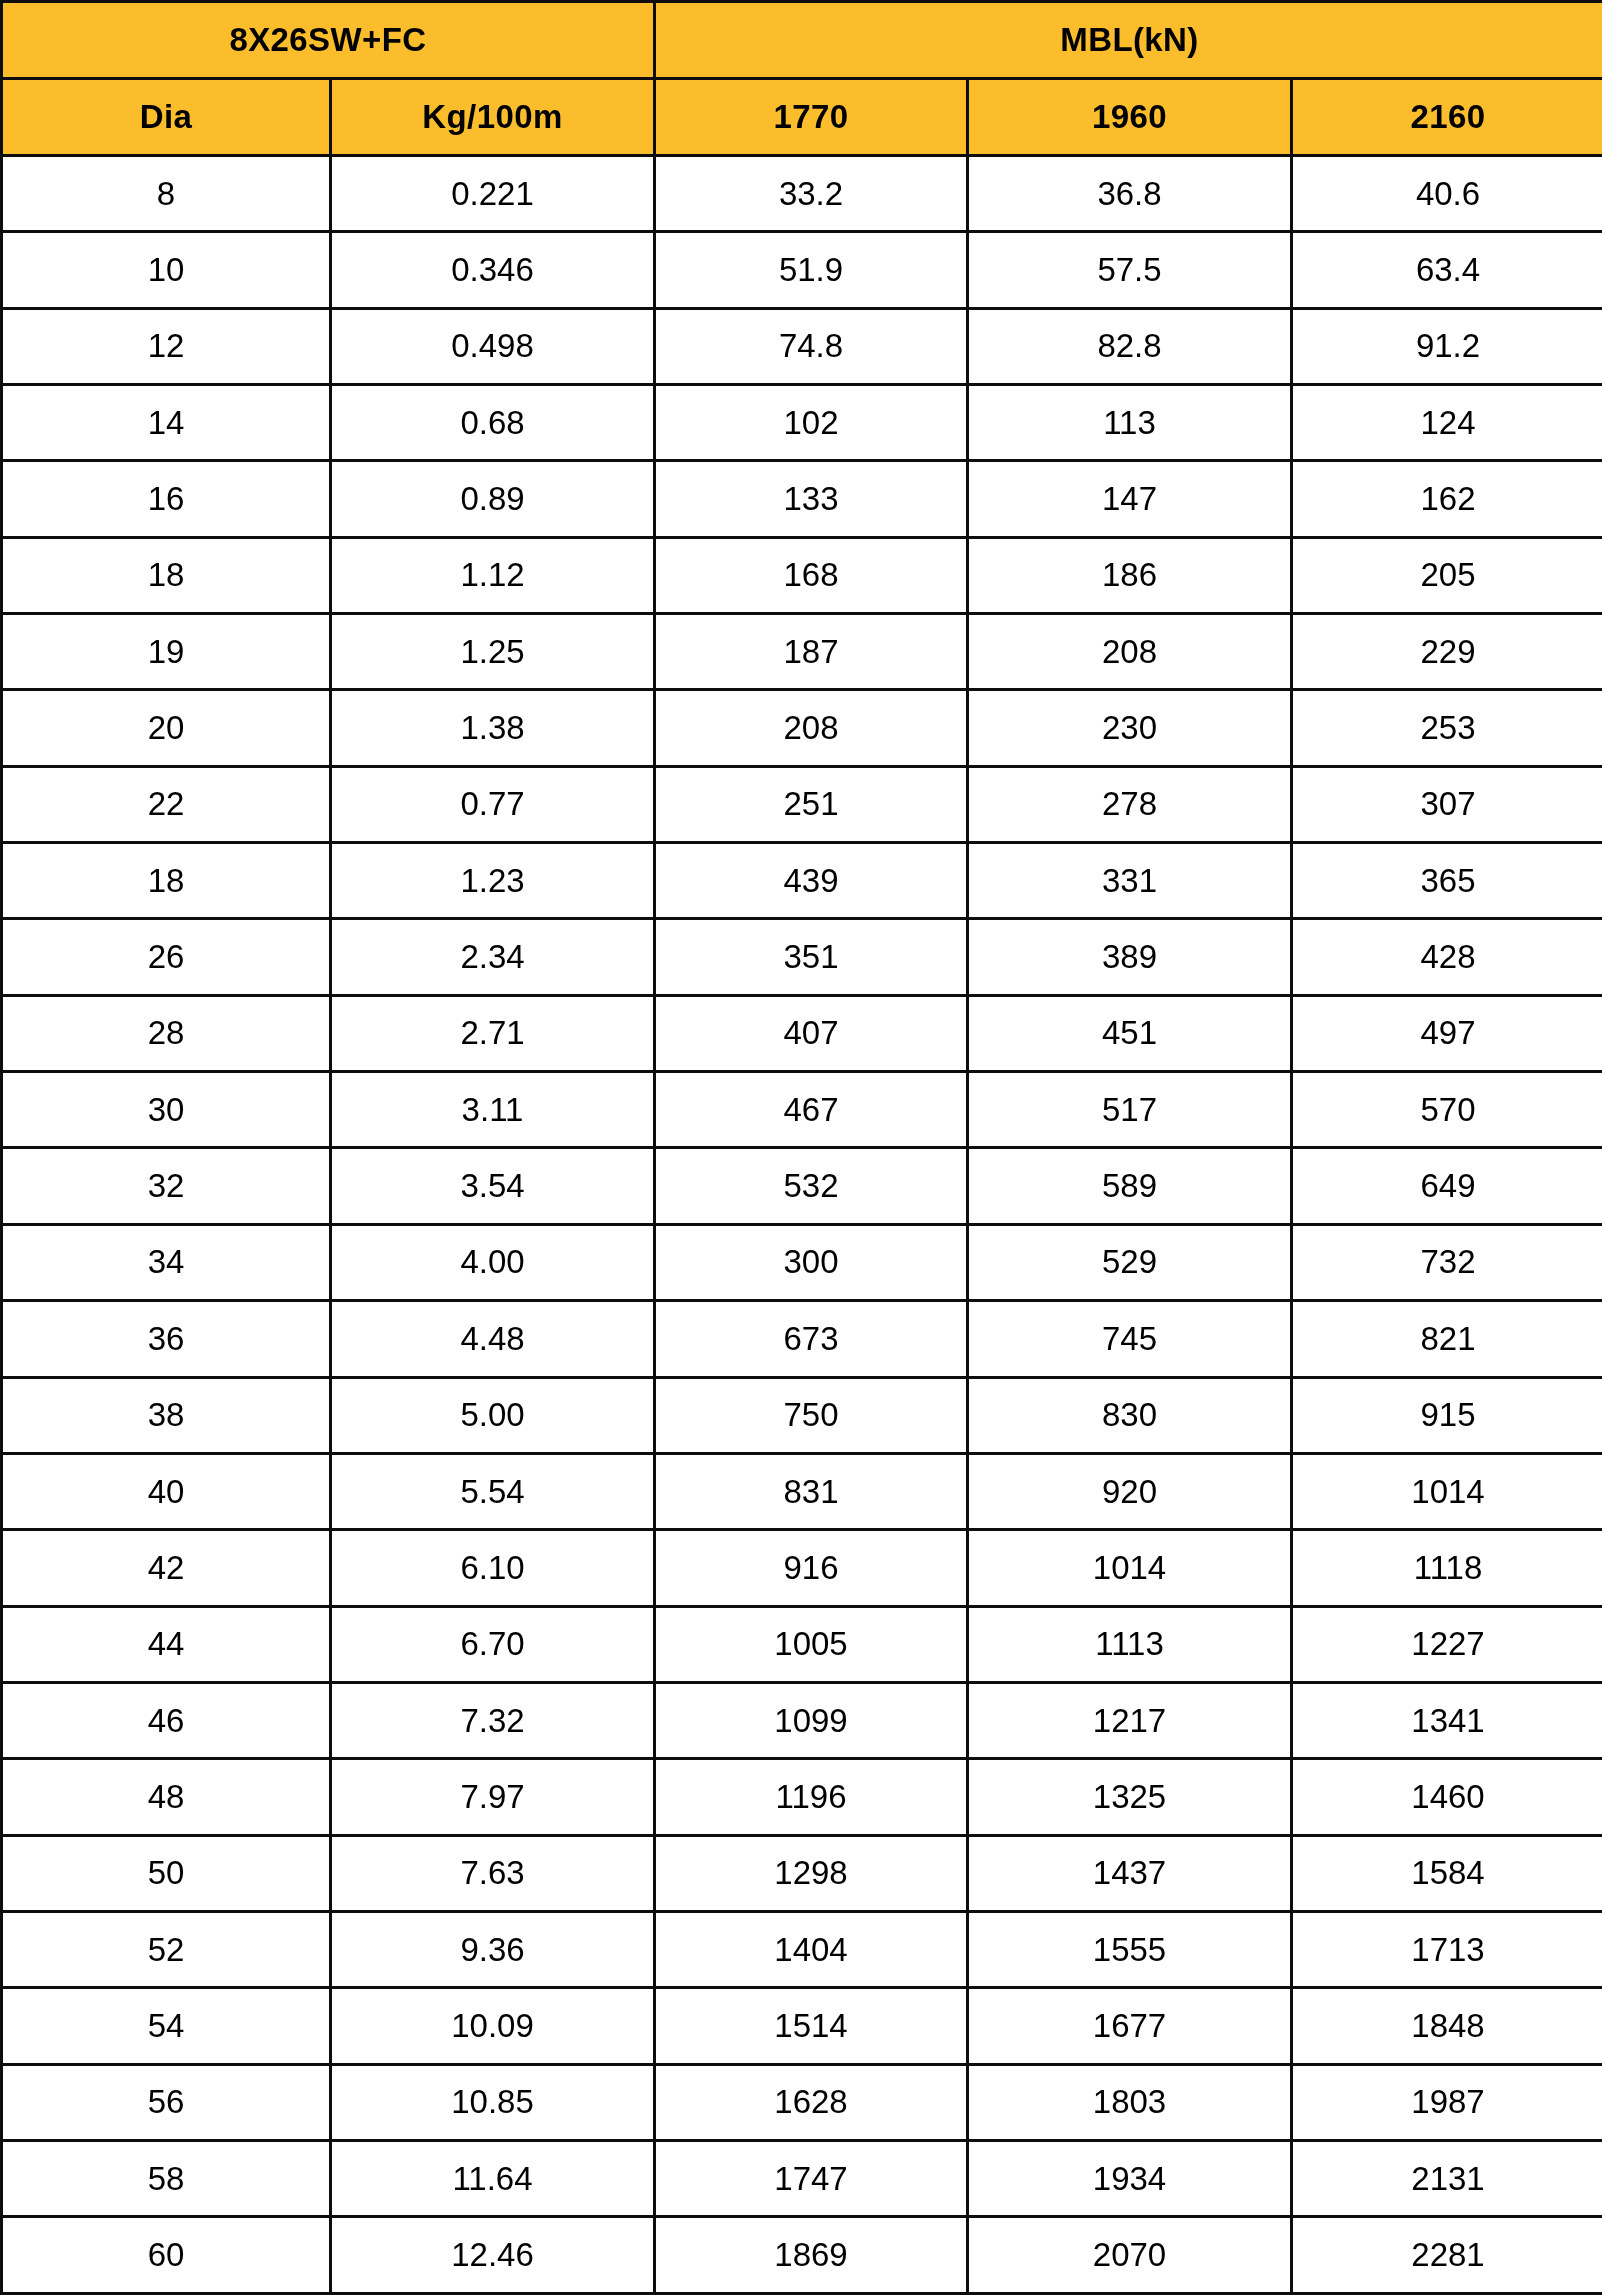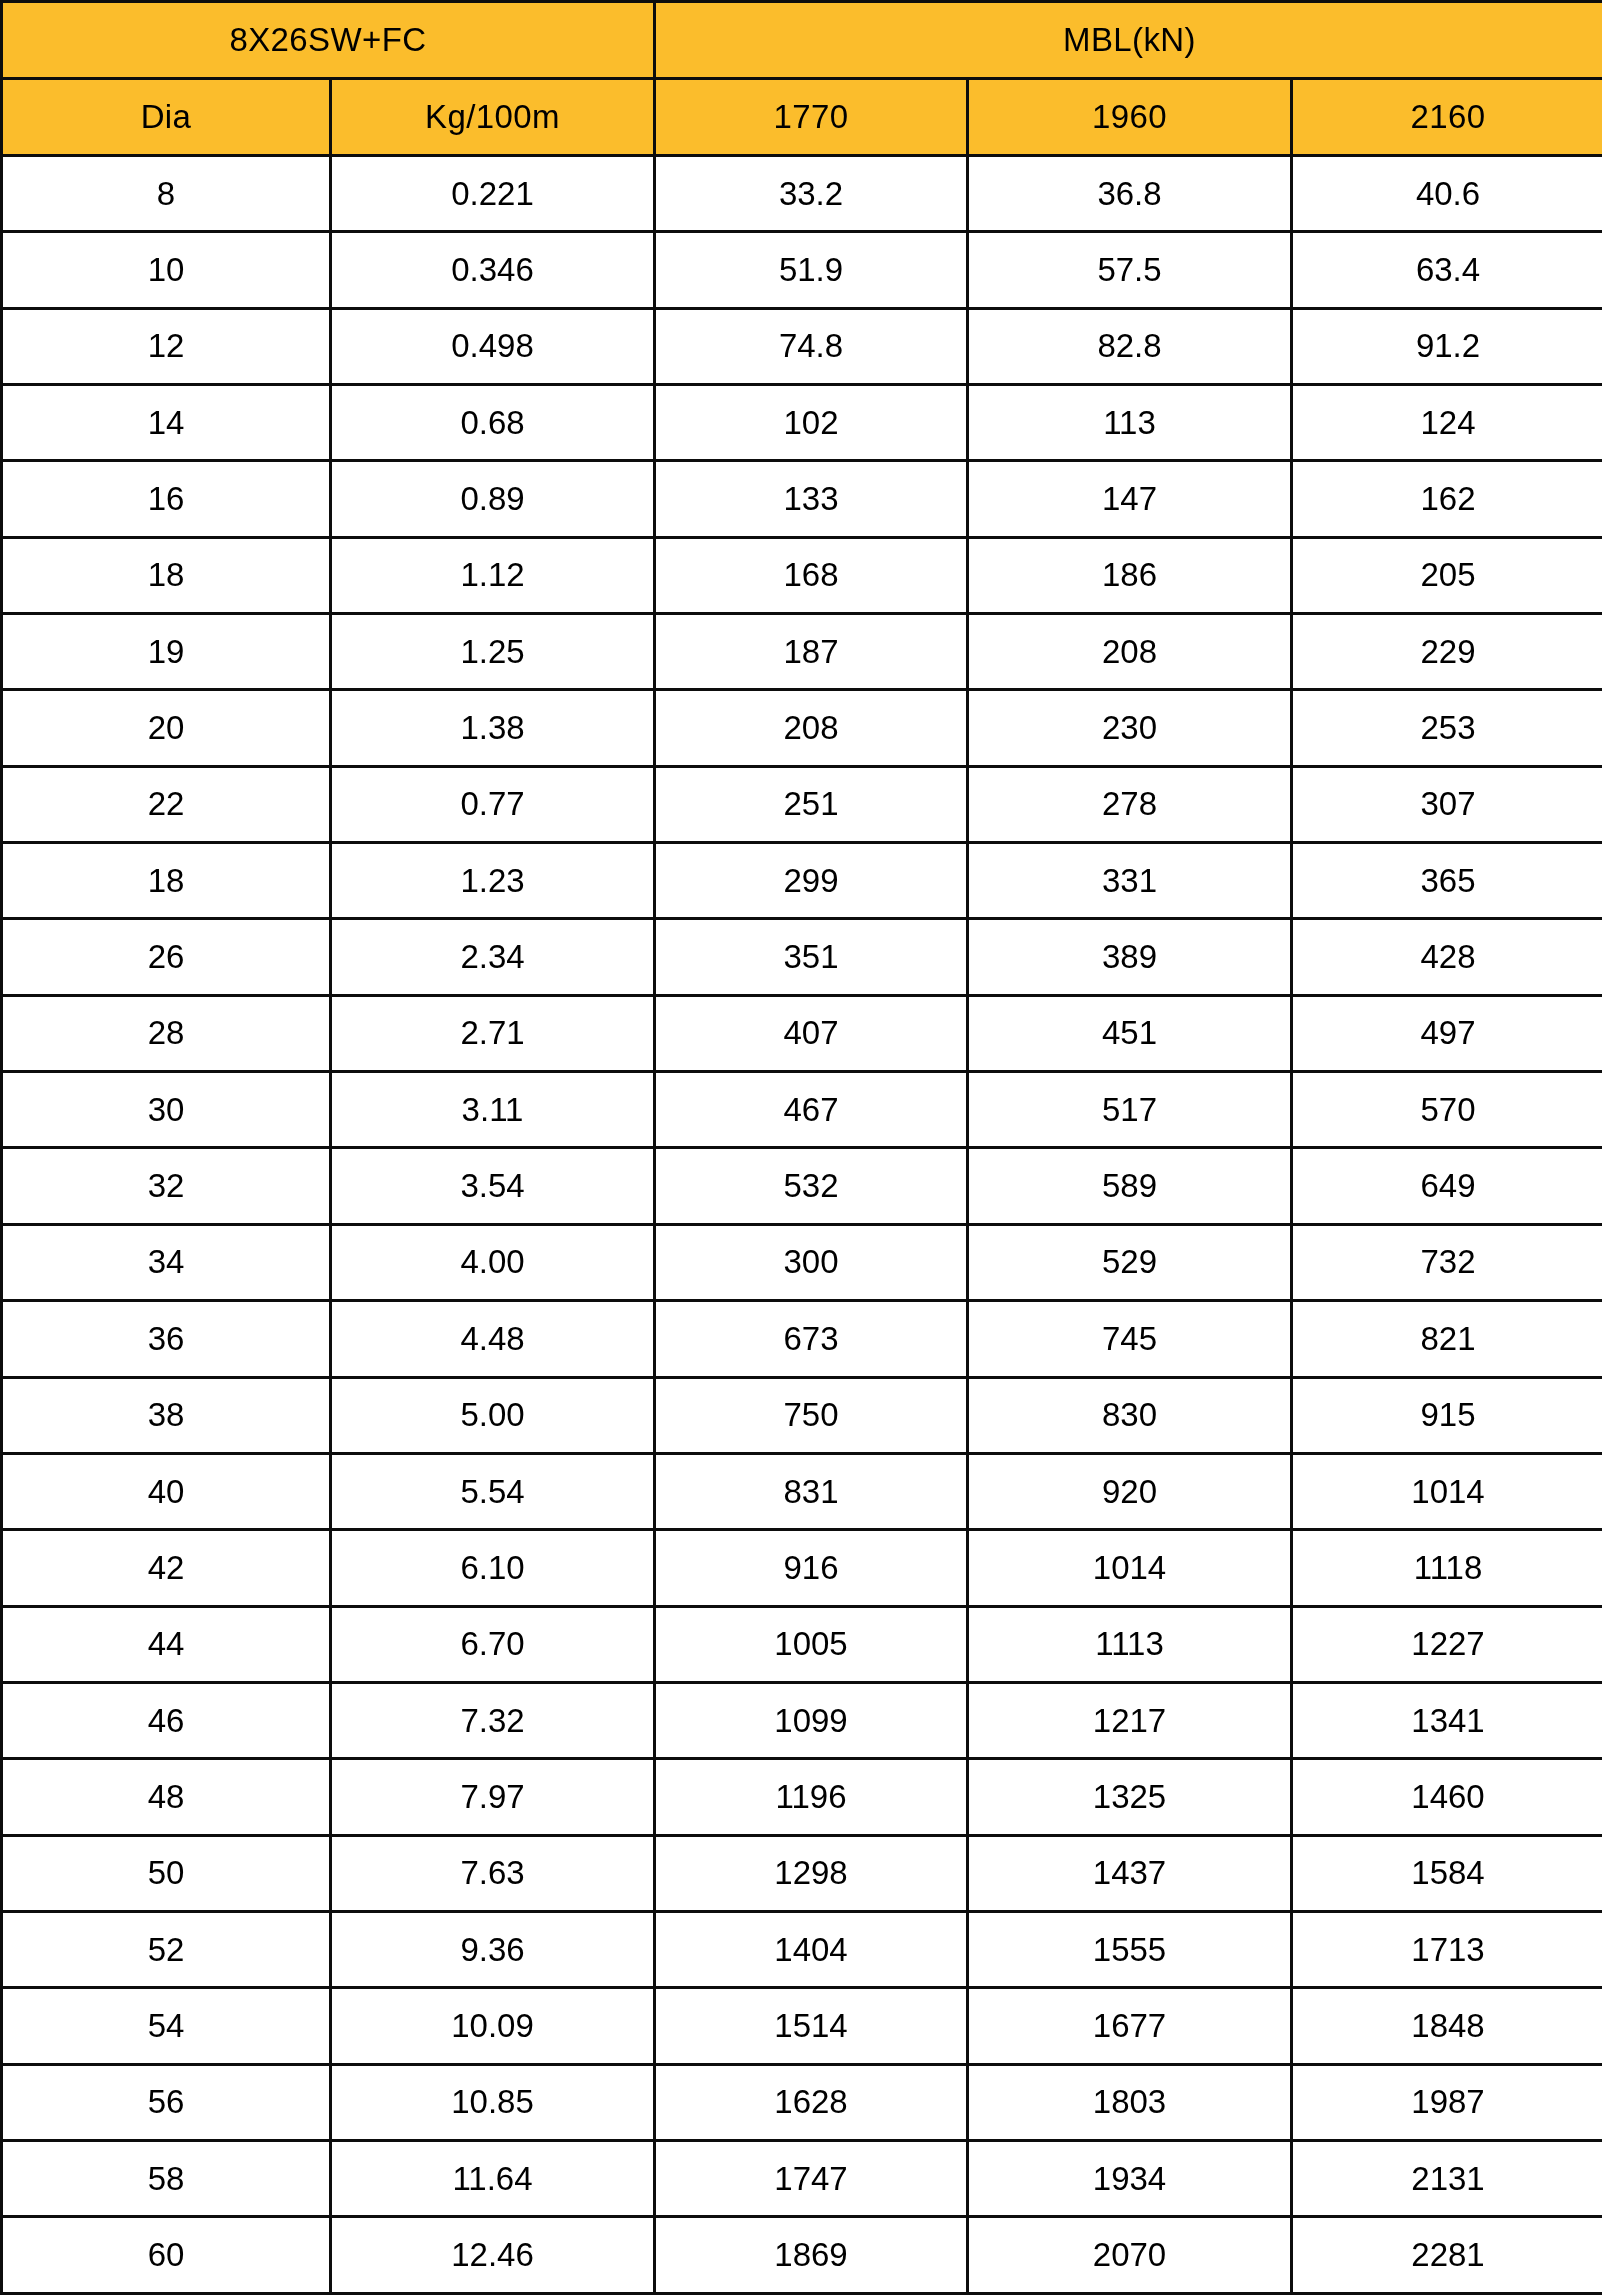--- a/index.html
+++ b/index.html
@@ -24,21 +24,21 @@
   table.spec-table td {
     border: 3px solid var(--border-color, #0d0d0d);
     text-align: center;
     vertical-align: middle;
     padding: 0;
     overflow: hidden;
   }
   table.spec-table thead th {
     background: var(--header-bg, #FBBD2C);
     font-size: 33px;
-    font-weight: 400;
+    font-weight: 700;
     letter-spacing: 0.4px;
   }
   table.spec-table thead tr.group-row th {
     height: 74px;
   }
   table.spec-table thead tr.col-row th {
     height: 74px;
   }
   table.spec-table tbody td {
     font-size: 33px;
@@ -131,21 +131,21 @@
         <tr>
           <td>22</td>
           <td>0.77</td>
           <td>251</td>
           <td>278</td>
           <td>307</td>
         </tr>
         <tr>
           <td>18</td>
           <td>1.23</td>
-          <td>299</td>
+          <td>439</td>
           <td>331</td>
           <td>365</td>
         </tr>
         <tr>
           <td>26</td>
           <td>2.34</td>
           <td>351</td>
           <td>389</td>
           <td>428</td>
         </tr>

